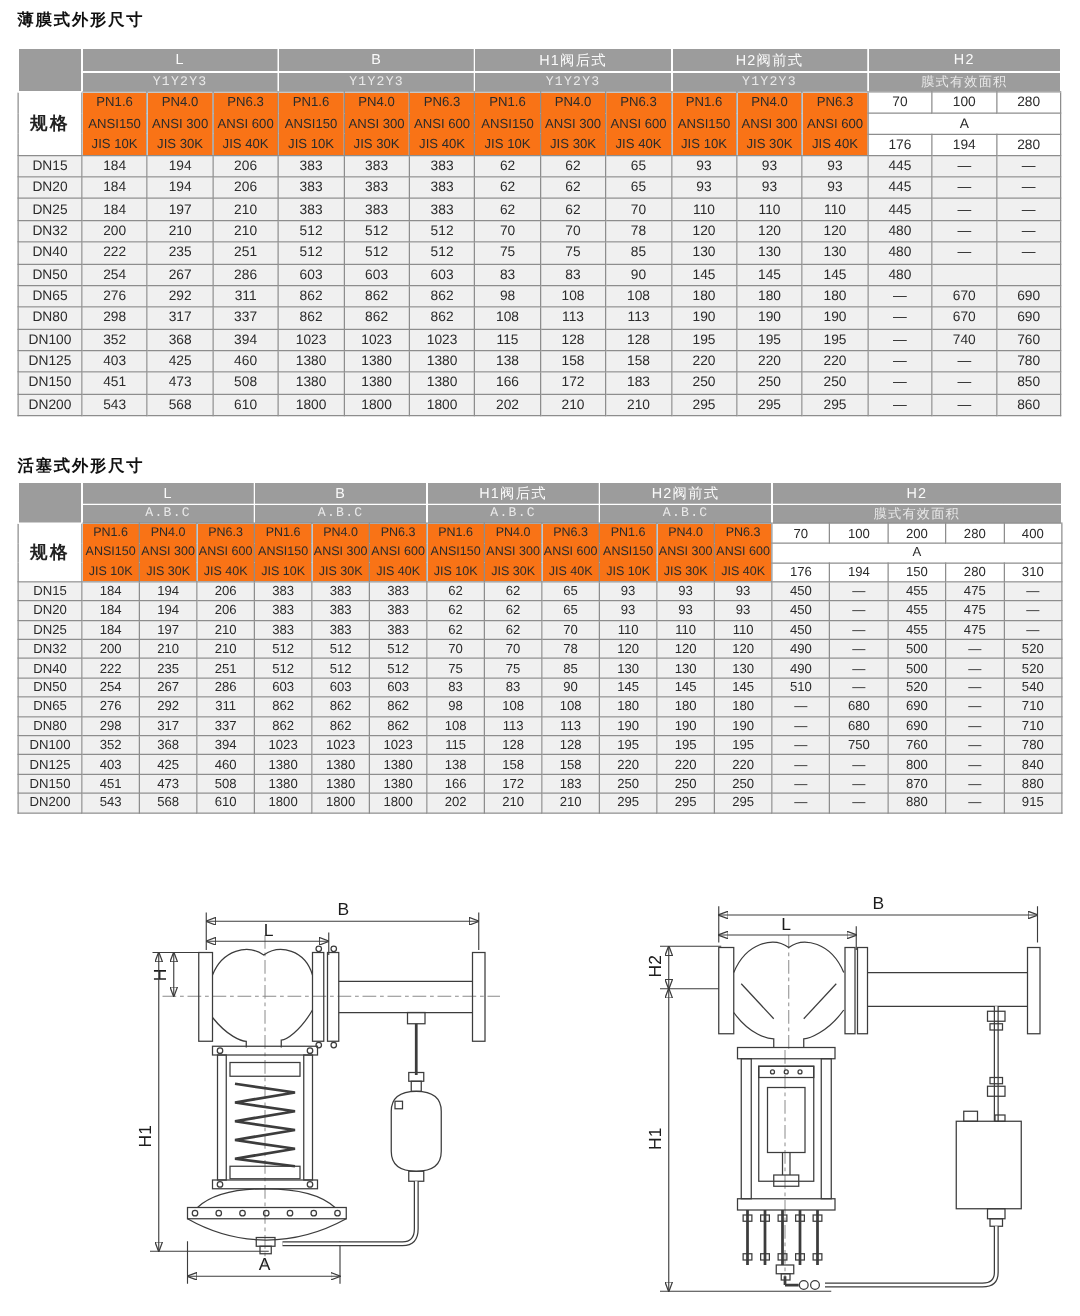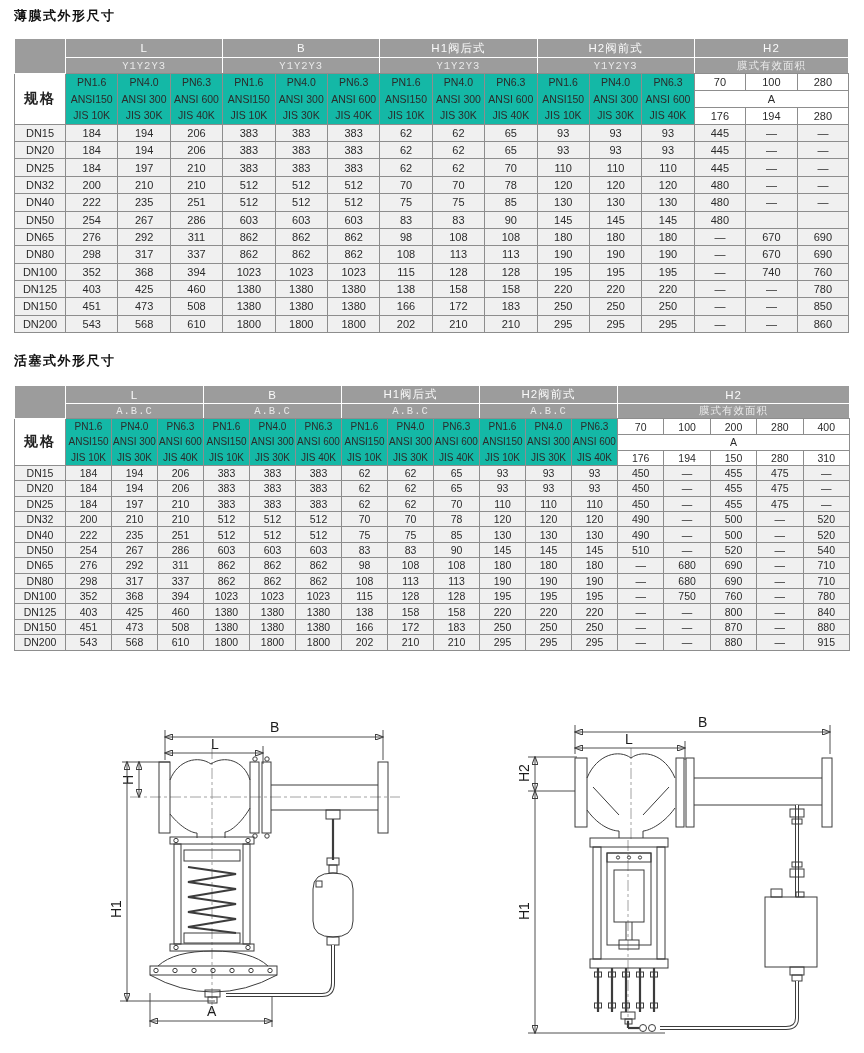--- a/index.html
+++ b/index.html
@@ -1,31 +1,31 @@
 <!DOCTYPE html>
 <html style="--hdr: #9c9c9c; --border: #8d8d8d; --rowbg: #f0f0f0;"><head>
 <meta charset="utf-8">
 <style>
   html,body{margin:0;padding:0;background:#fff;}
   .page{position:relative;width:864px;height:1053px;background:#fff;overflow:hidden;
         font-family:"Liberation Sans","DejaVu Sans",sans-serif;color:#222;}
   .title{position:absolute;left:14px;font-size:13px;font-weight:bold;color:#111;letter-spacing:1.5px;}
   #title1{top:7px;}
-  #title2{top:352px;}
+  #title2{top:364px;}
   #t1mount{position:absolute;left:14px;top:38px;}
   #t2mount{position:absolute;left:14px;top:385px;}
   table{border-collapse:collapse;table-layout:fixed;}
   th,td{border:1px solid var(--border,#8d8d8d);text-align:center;vertical-align:middle;
         padding:0;overflow:hidden;white-space:nowrap;}
   .corner,.grp,.sub{background:var(--hdr,#9c9c9c);border:1px solid #fff;}
   .sub{border-bottom-color:var(--border,#8d8d8d);font-family:Liberation Mono, monospace;}
   .grp{color:#fafafa;font-weight:normal;font-size:11.5px;letter-spacing:1px;}
   .sub{color:#e9e9e9;font-weight:normal;font-size:10.5px;letter-spacing:1px;}
   .spec{background:#fff;font-size:14px;font-weight:bold;letter-spacing:2px;}
-  .pn{background:#14b8a6;font-size:10.5px;color:#2b2b2b;}
+  .pn{background:#f97316;font-size:10.5px;color:#2b2b2b;}
   #table1 .pn div{line-height:16.6px;}
   #table2 .pn{font-size:10px;}
   #table2 .pn div{line-height:15.3px;}
   .num{background:#fff;font-size:11px;font-weight:normal;color:#2b2b2b;}
   tbody .num,.dn{background:var(--rowbg,#f0f0f0);}
   .dn{font-weight:normal;font-size:11px;color:#2b2b2b;margin-left:20px;}
   #table2 .num,#table2 .dn{font-size:10.5px;}
   #table1 thead tr:nth-child(1){height:19px;}
   #table1 thead tr:nth-child(2){height:16px;}
   #table1 thead tr:nth-child(3){height:17px;}

